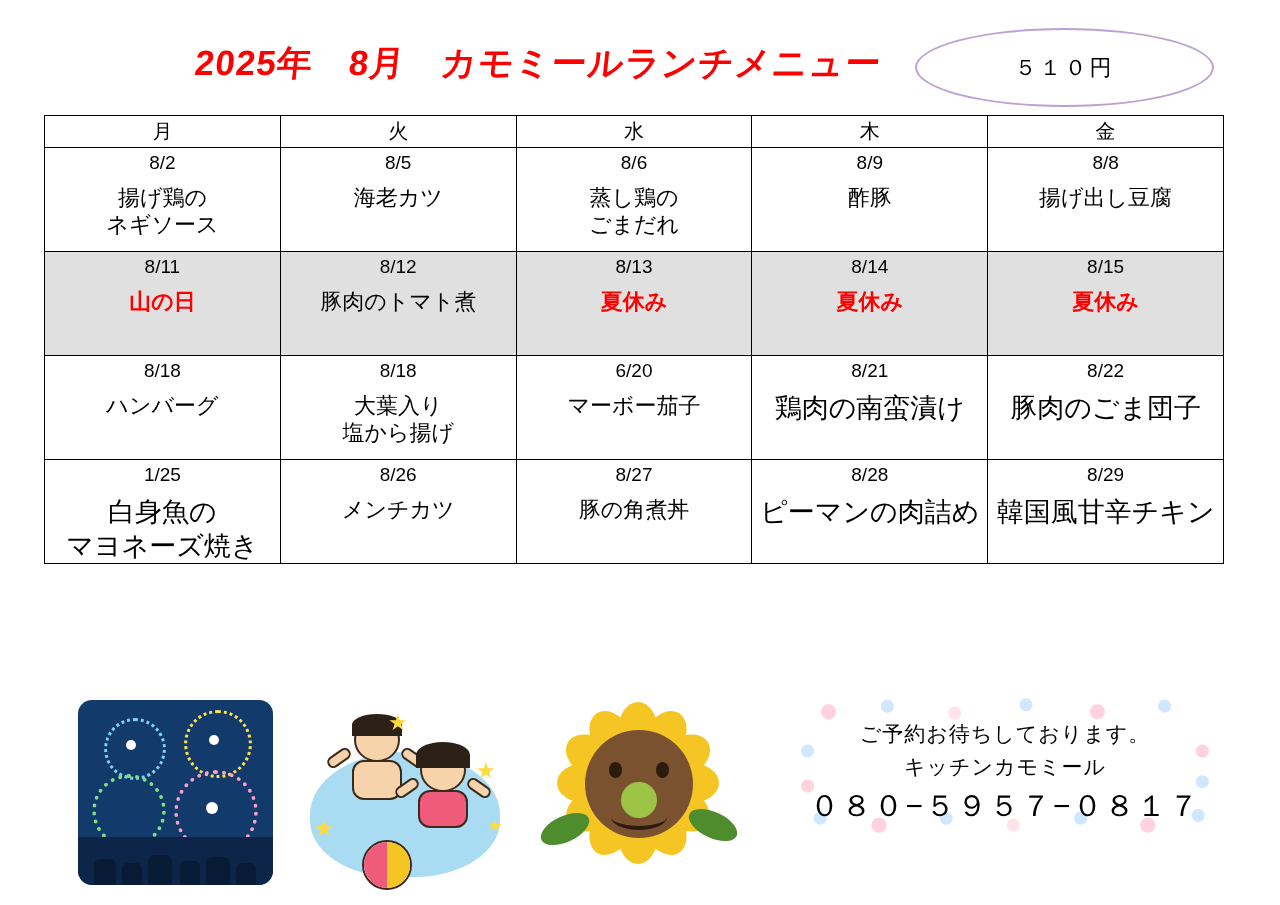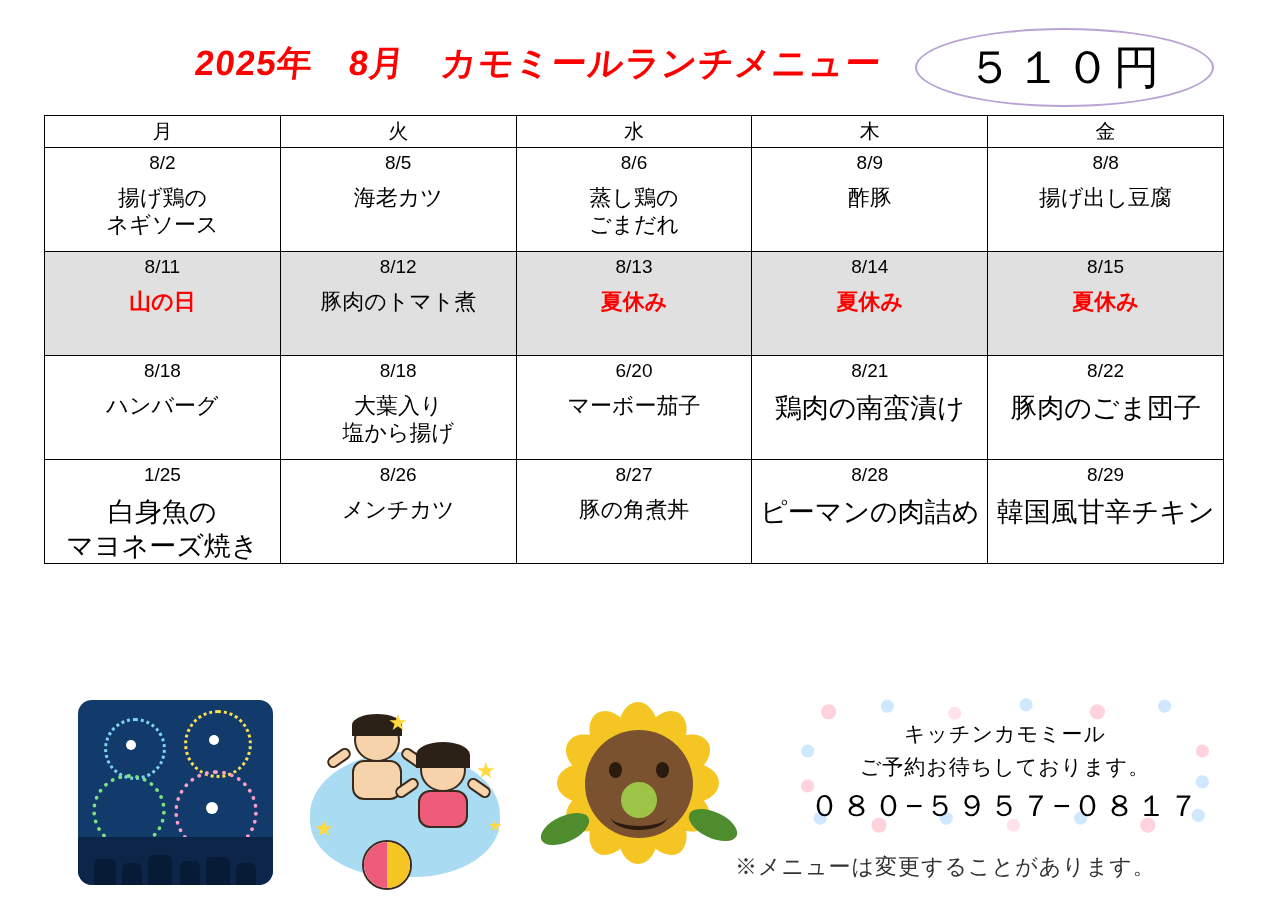--- a/index.html
+++ b/index.html
@@ -39,21 +39,21 @@
     top: 28px;
     width: 295px;
     height: 75px;
     border: 2px solid #b9a2d4;
     border-radius: 50%;
     display: flex;
     align-items: center;
     justify-content: center;
   }
   .price-text {
-    font-size: 46px;
+    font-size: 22px;
     letter-spacing: 3px;
     font-family: Liberation Serif, serif;
   }
 
   
   .cal-wrap {
     position: absolute;
     left: 44px;
     top: 115px;
     width: 1180px;
@@ -501,18 +501,17 @@
       <div class="sf-eye" style="right:24px;"></div>
       <div class="sf-nose"></div>
       <div class="sf-mouth"></div>
     </div>
     <div class="sf-leaf" style="left:-6px; top:116px; transform:rotate(-25deg);"></div>
     <div class="sf-leaf" style="left:142px; top:112px; transform:rotate(25deg);"></div>
   </div>
 
   <div class="notice-frame"></div>
   <div class="notice-text">
+    <div>ご予約お待ちしております。</div>
     <div>キッチンカモミール</div>
-    <div>ご予約お待ちしております。</div>
     <div class="notice-tel">０８０−５９５７−０８１７</div>
   </div>
-  <div class="disclaimer">※メニューは変更することがあります。</div>
 </div>
 
 </body></html>

